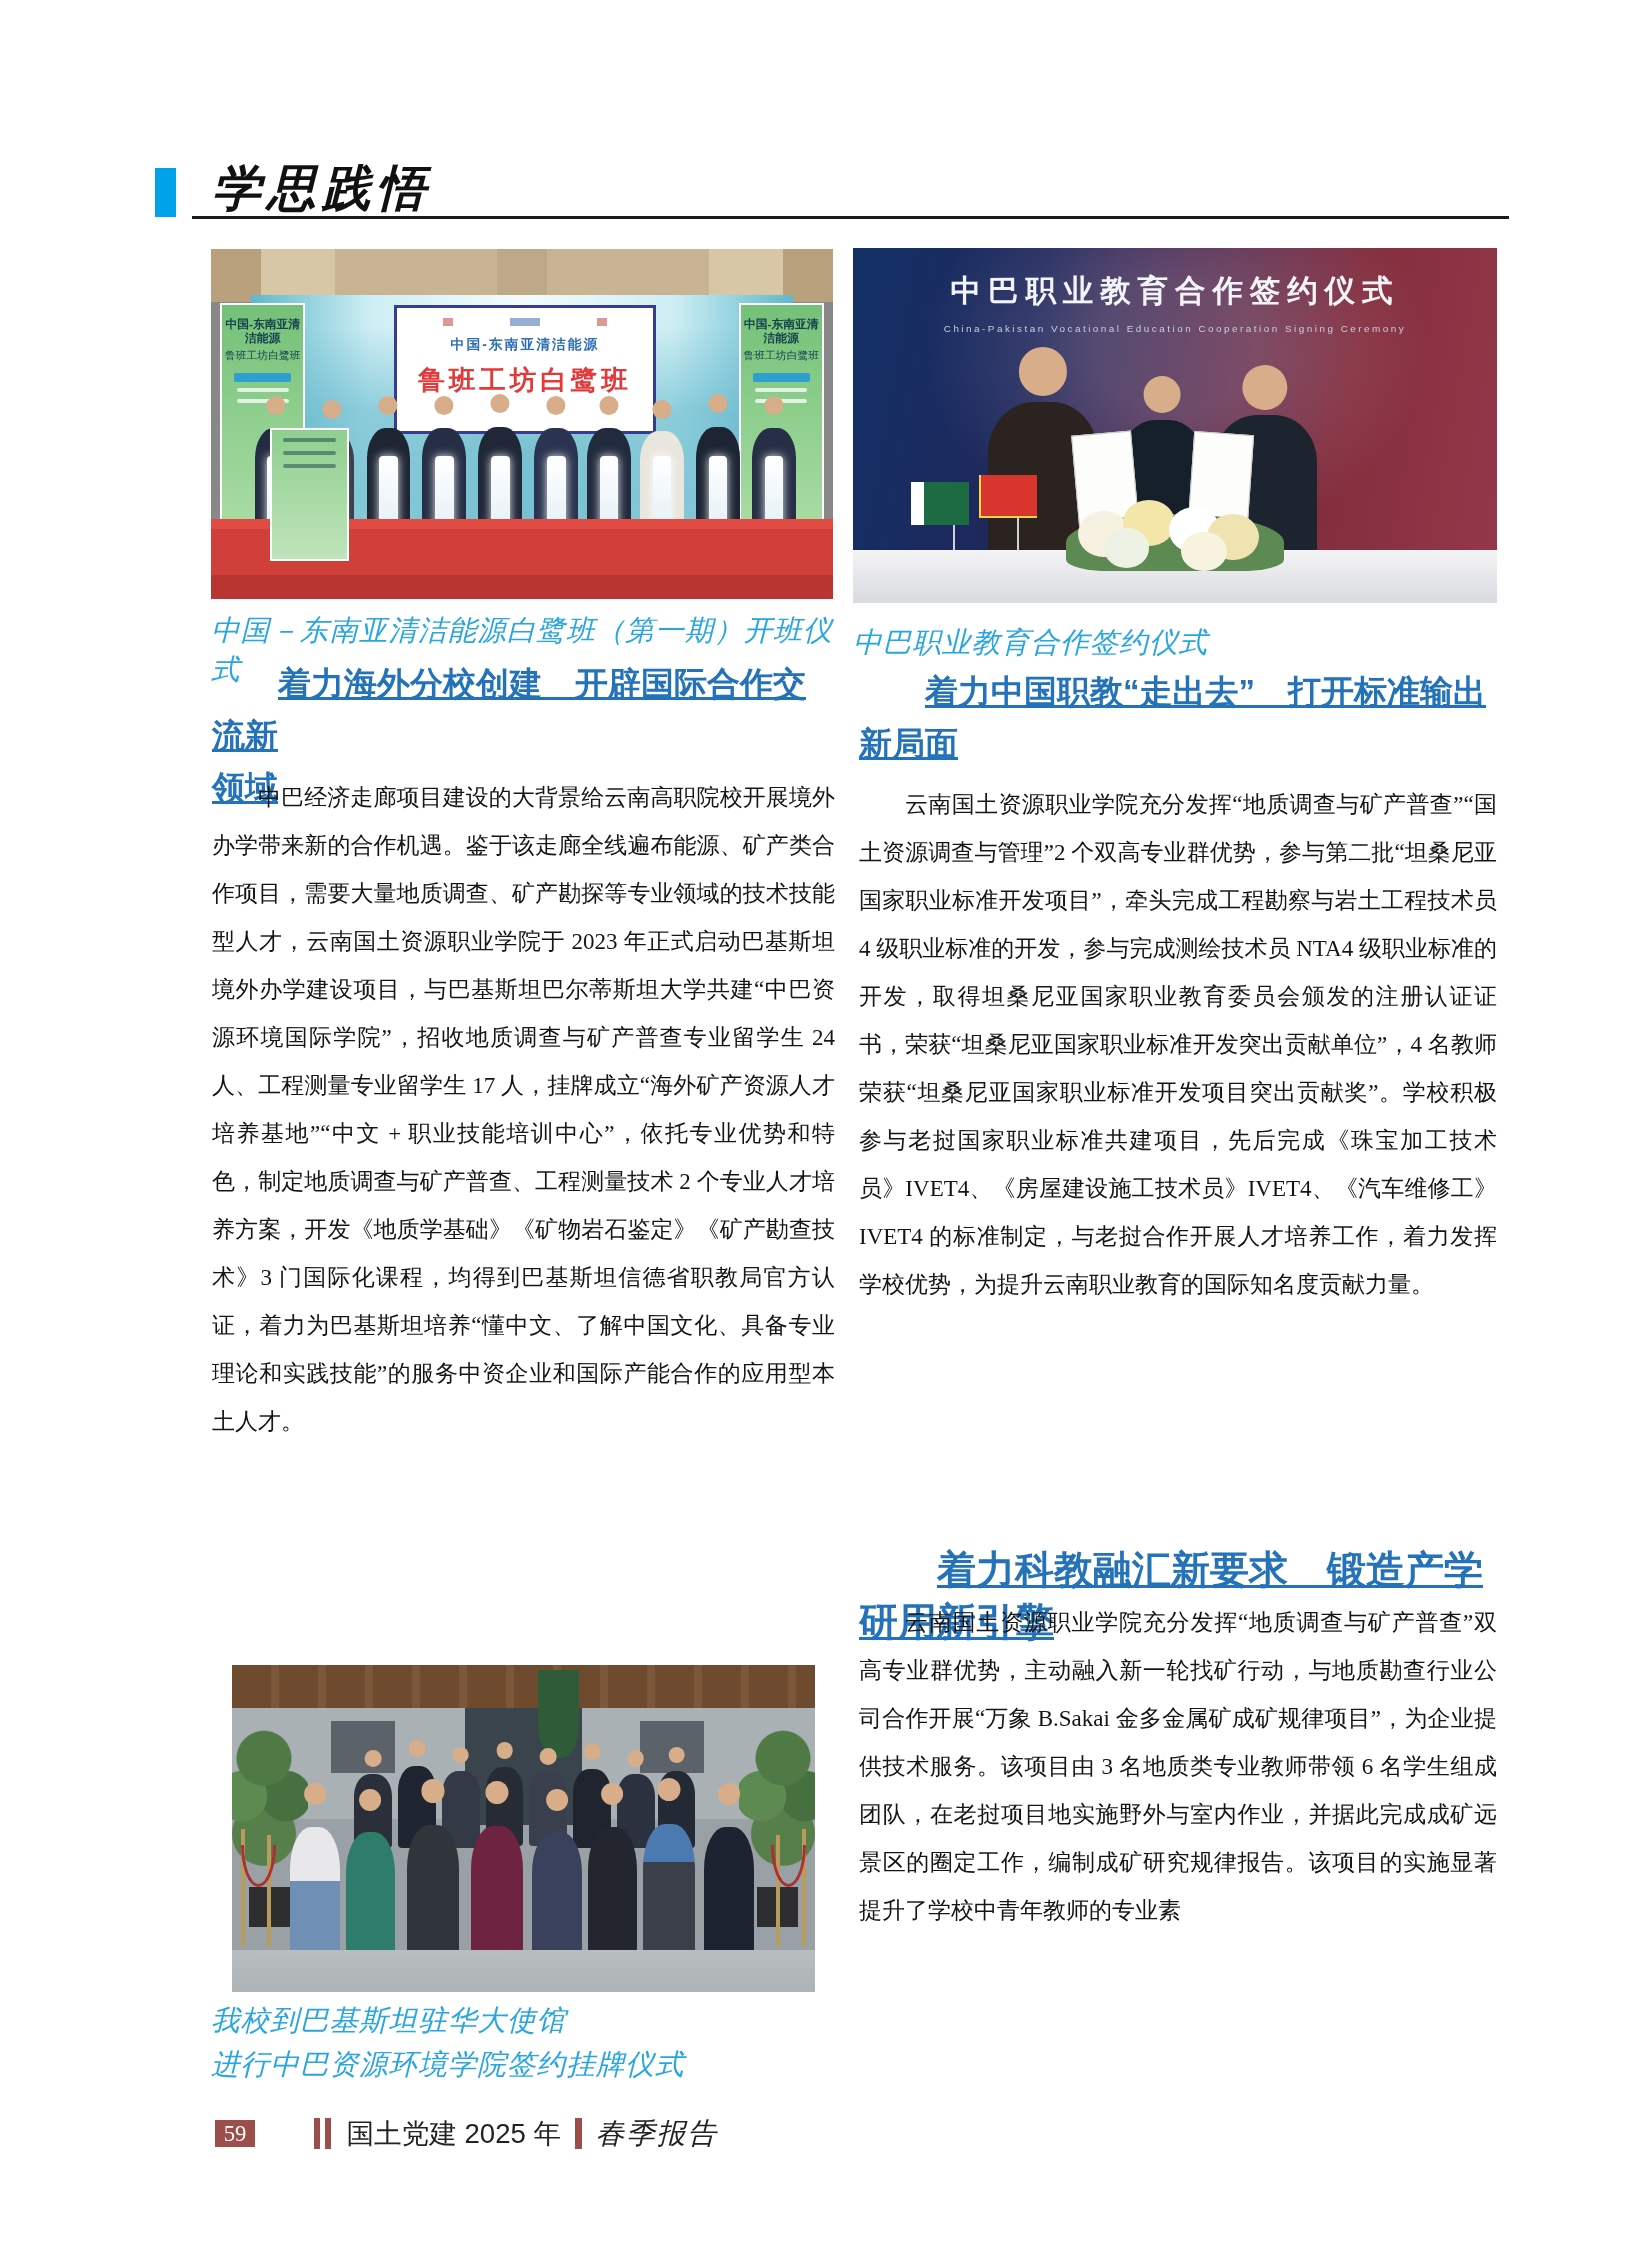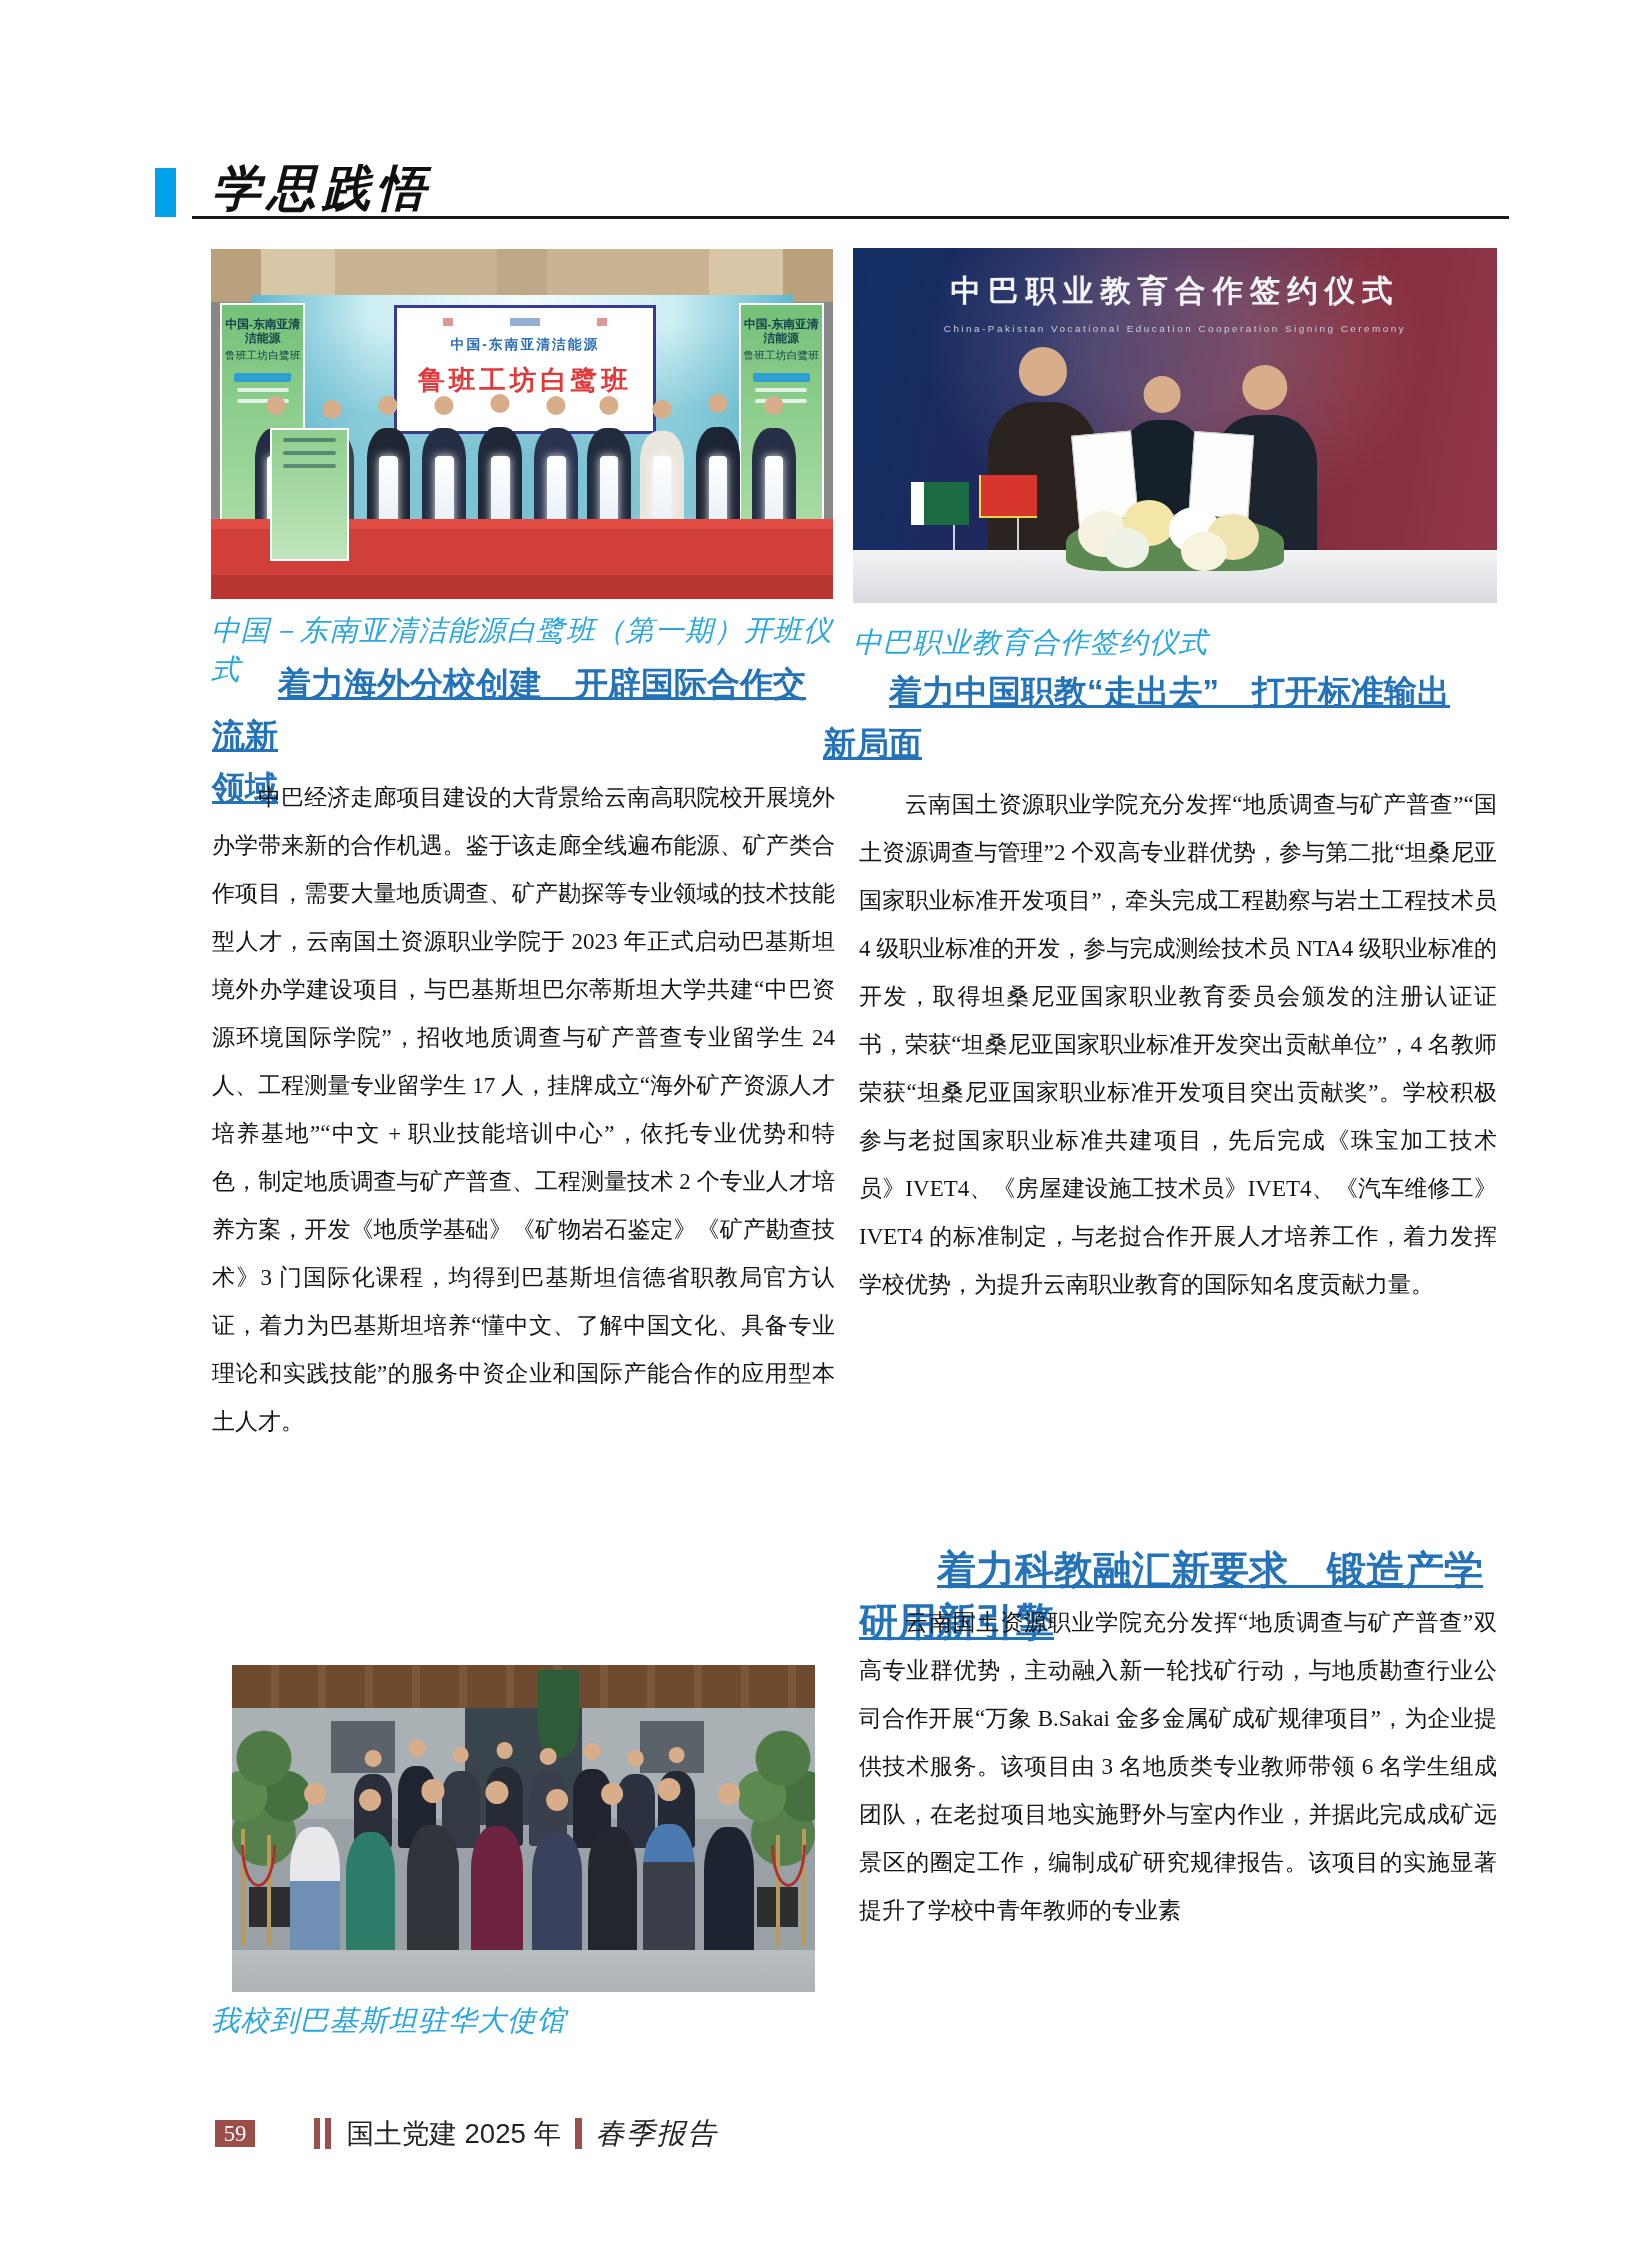--- a/index.html
+++ b/index.html
@@ -292,20 +292,21 @@
     <div class="p3-post" style="left:1.5%;top:50%;height:36%;"></div>
     <div class="p3-rope" style="left:1.5%;width:5%;top:55%;"></div>
     <div class="p3-post" style="right:6%;top:52%;height:34%;"></div>
     <div class="p3-post" style="right:1.5%;top:50%;height:36%;"></div>
     <div class="p3-rope" style="right:1.5%;width:5%;top:55%;"></div>
 
     <div class="p3-floor"></div>
   </div>
   <div class="caption" style="left:211px;top:1998px;width:622px;line-height:44px;">
     <div>我校到巴基斯坦驻华大使馆</div>
+    <div>进行中巴资源环境学院签约挂牌仪式</div>
   </div>
 
   <div class="photo" style="left:853px;top:248px;width:644px;height:355px;">
     <div class="p2-bg"></div>
     <div class="p2-title">中巴职业教育合作签约仪式</div>
     <div class="p2-sub">China-Pakistan Vocational Education Cooperation Signing Ceremony</div>
 
     <div class="fig" style="left:21%;top:28%;width:17%;height:64%;--c:#2a2320;">
         <i class="h"></i>
         <i class="b"></i>
@@ -332,21 +333,21 @@
     <div class="p2-flower" style="left:33%;bottom:9%;width:34%;height:16%;background:#5c8a52;border-radius:50% 50% 20% 20%;"></div>
     <div class="p2-flower" style="left:35%;bottom:13%;width:8%;height:13%;background:#f6f1e0;"></div>
     <div class="p2-flower" style="left:42%;bottom:16%;width:8%;height:13%;background:#f3e6a8;"></div>
     <div class="p2-flower" style="left:49%;bottom:14%;width:8%;height:13%;background:#ffffff;"></div>
     <div class="p2-flower" style="left:55%;bottom:12%;width:8%;height:13%;background:#f0e3b2;"></div>
     <div class="p2-flower" style="left:39%;bottom:10%;width:7%;height:11%;background:#eef2e4;"></div>
     <div class="p2-flower" style="left:51%;bottom:9%;width:7%;height:11%;background:#f7f3df;"></div>
   </div>
   <div class="caption" style="left:853px;top:623px;width:644px;">中巴职业教育合作签约仪式</div>
 
-  <div class="heading" style="left:823px;top:666px;width:638px;">
+  <div class="heading" style="left:859px;top:666px;width:638px;">
     <div class="indent">着力中国职教“走出去”　打开标准输出</div>
     <div>新局面</div>
   </div>
 
   <div class="para" style="left:859px;top:781px;width:638px;">云南国土资源职业学院充分发挥“地质调查与矿产普查”“国土资源调查与管理”2 个双高专业群优势，参与第二批“坦桑尼亚国家职业标准开发项目”，牵头完成工程勘察与岩土工程技术员 4 级职业标准的开发，参与完成测绘技术员 NTA4 级职业标准的开发，取得坦桑尼亚国家职业教育委员会颁发的注册认证证书，荣获“坦桑尼亚国家职业标准开发突出贡献单位”，4 名教师荣获“坦桑尼亚国家职业标准开发项目突出贡献奖”。学校积极参与老挝国家职业标准共建项目，先后完成《珠宝加工技术员》IVET4、《房屋建设施工技术员》IVET4、《汽车维修工》IVET4 的标准制定，与老挝合作开展人才培养工作，着力发挥学校优势，为提升云南职业教育的国际知名度贡献力量。</div>
 
   <div class="heading indent" style="left:859px;top:1544px;width:638px;font-size:39px;text-indent:2em;">着力科教融汇新要求　锻造产学研用新引擎</div>
 
   <div class="para" style="left:859px;top:1599px;width:638px;">云南国土资源职业学院充分发挥“地质调查与矿产普查”双高专业群优势，主动融入新一轮找矿行动，与地质勘查行业公司合作开展“万象 B.Sakai 金多金属矿成矿规律项目”，为企业提供技术服务。该项目由 3 名地质类专业教师带领 6 名学生组成团队，在老挝项目地实施野外与室内作业，并据此完成成矿远景区的圈定工作，编制成矿研究规律报告。该项目的实施显著提升了学校中青年教师的专业素</div>
 

